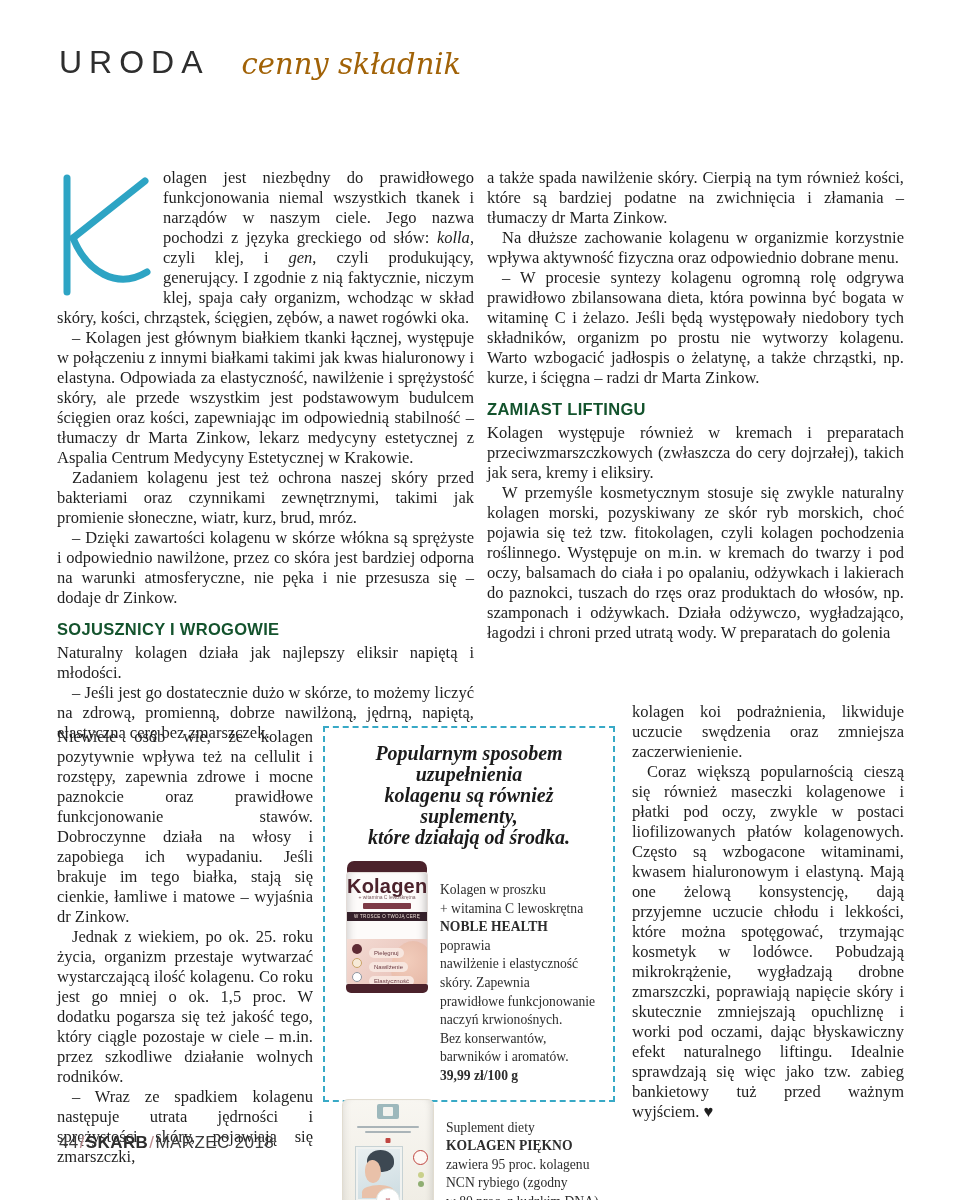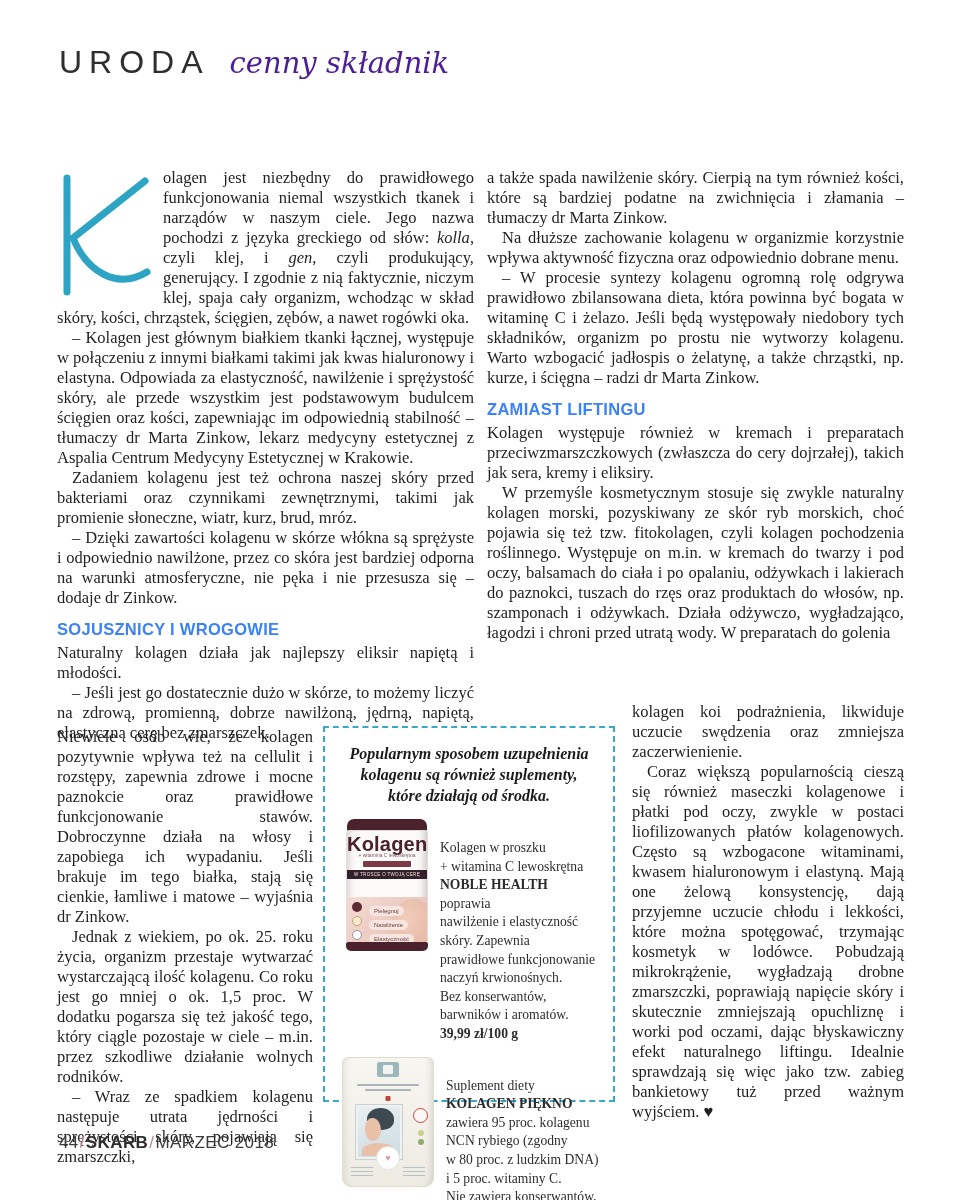--- a/index.html
+++ b/index.html
@@ -2,54 +2,54 @@
 <html lang="pl"><head>
 <meta charset="utf-8">
 <style>
   * { box-sizing: border-box; }
   body { margin:0; background:#ffffff; }
   .page {
     position:relative; width:958px; height:1200px; background:#ffffff;
     font-family:"Liberation Serif", serif; color:#1f1f1f; overflow:hidden;
   }
   
-  .header { position:absolute; left:59px; top:44px; display:flex; align-items:center; gap:20px; }
+  .header { position:absolute; left:59px; top:44px; display:flex; align-items:flex-end; gap:32px; }
   .section-label {
     font-family:"Liberation Sans", sans-serif; font-weight:300; font-size:32px;
     letter-spacing:7px; color:#2e2e2e;
   }
   .section-subtitle {
-    font-family:"DejaVu Serif", serif; font-style:italic; font-size:29px; color:#4c1d95;
+    font-family:"DejaVu Serif", serif; font-style:italic; font-size:29px; color:#a16207;
   }
   
   .col {
     position:absolute; font-size:16.5px; line-height:20px; text-align:justify;
     color:#1f1f1f; hyphens:auto;
   }
   .col p { margin:0; }
   .col p.indent { text-indent:15px; }
   .col h2 {
     font-family:"Liberation Sans", sans-serif; font-size:16.5px; font-weight:700;
-    letter-spacing:0.3px; color:#3b82f6; margin:11px 0 4px 0; text-align:left;
+    letter-spacing:0.3px; color:#14532d; margin:11px 0 4px 0; text-align:left;
   }
   #left-wide   { left:57px;  top:168px; width:417px; }
   #left-narrow { left:57px;  top:727px; width:256px; }
   #right-wide  { left:487px; top:168px; width:417px; }
   #right-narrow{ left:632px; top:702px; width:272px; }
   
   .dropcap-float { float:left; width:106px; height:134px; }
   .dropcap-float svg { display:block; margin-top:6px; }
   
   .box {
     position:absolute; left:323px; top:726px; width:292px; height:376px;
     border:2px dashed #38a9c6; padding:15px 13px 0 13px; background:#ffffff;
   }
   .box-intro {
     font-family:"Liberation Serif", serif; font-style:italic; font-weight:700;
-    font-size:16px; line-height:21px; text-align:center; white-space:pre-line; color:#1b1b1b;
+    font-size:20px; line-height:21px; text-align:center; white-space:pre-line; color:#1b1b1b;
   }
   .product-row { display:flex; gap:12px; margin-top:13px; align-items:flex-start; }
   .product-text {
     font-family:Liberation Serif, serif; font-size:13.6px; line-height:18.6px;
     color:#2d2d2d; white-space:pre-line; text-align:left;margin-top:20px;
   }
   
   .jar { width:82px; height:132px; position:relative; flex:0 0 auto; margin-left:8px; }
   .jar-lid { height:13px; background:#4b222b; border-radius:7px 7px 3px 3px; margin:0 1px; }
   .jar-body {

